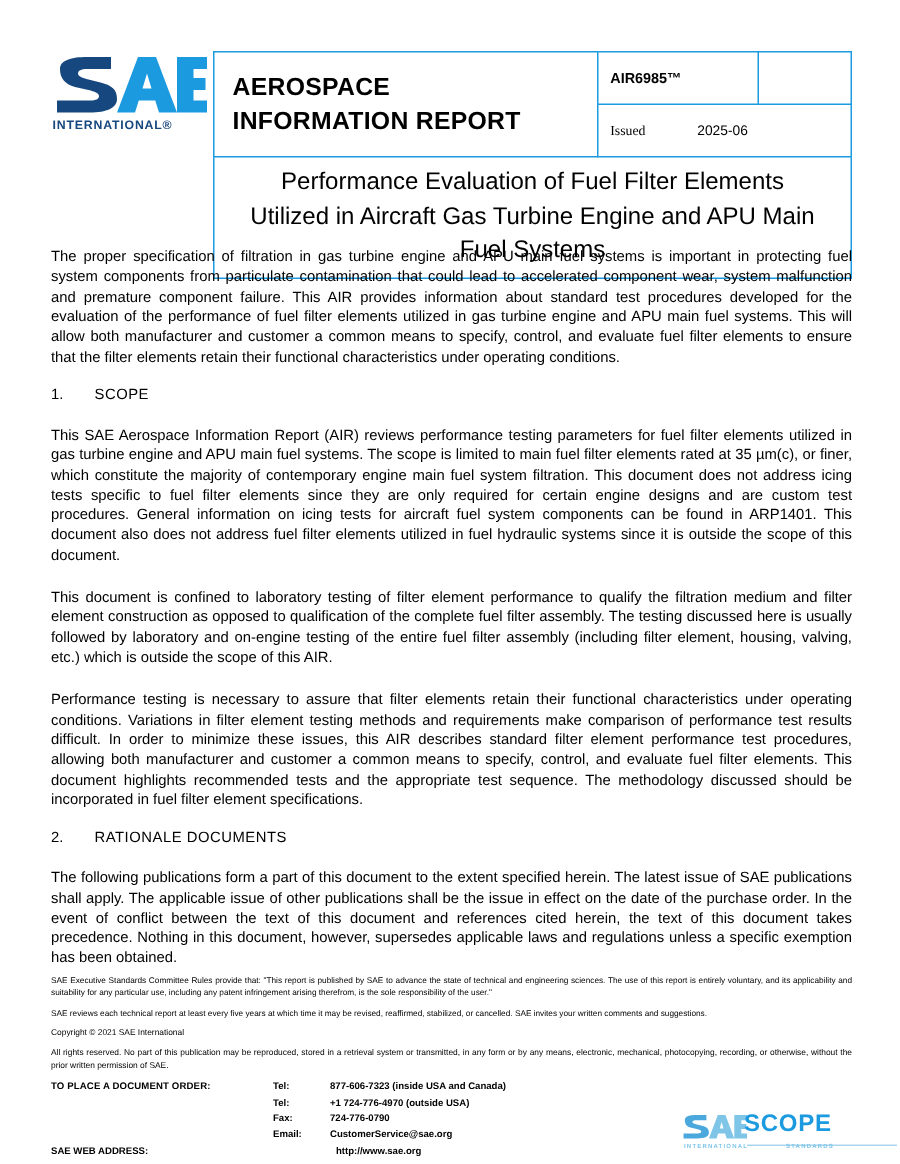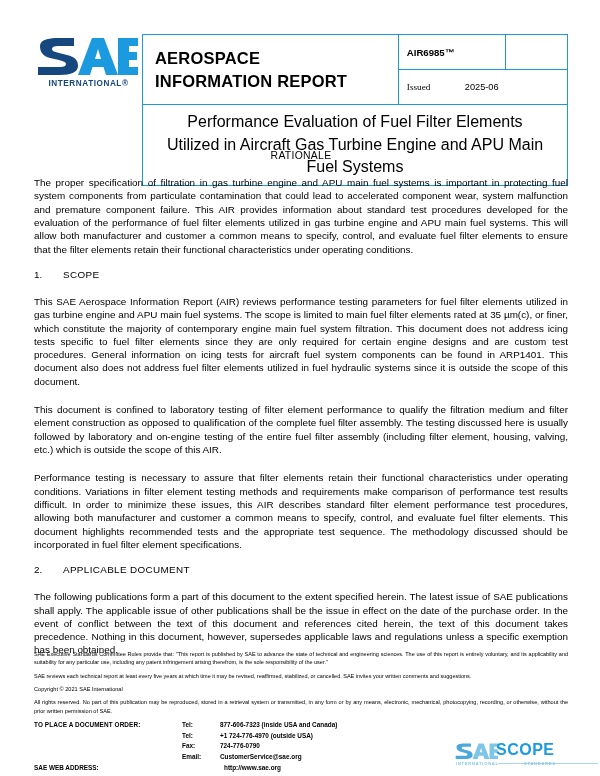--- a/index.html
+++ b/index.html
@@ -40,21 +40,21 @@
   }
   .logo-mark {
     display: block;
   }
   .logo-sub {
     font-size: 8.2px;
     font-weight: bold;
     letter-spacing: 0.55px;
     color: #16477e;
     margin-top: 3px;
-    text-align: center;
+    text-align: left;
     padding-left: 1px;
   }
   .hdr-table {
     flex: 1 1 auto;
     border-collapse: collapse;
     table-layout: fixed;
   }
   .hdr-table td {
     border: 1.3px solid #1b9ae0;
     vertical-align: middle;
@@ -275,36 +275,35 @@
       </tr>
       <tr>
         <td class="doc-title" colspan="3">Performance Evaluation of Fuel Filter Elements Utilized in Aircraft Gas Turbine Engine and APU Main Fuel Systems</td>
       </tr>
     </tbody>
       </table>
   </div>
 
   <div class="content">
 
-    <div class="centered-head">RATIONALE</div>
 
     <p class="body">The proper specification of filtration in gas turbine engine and APU main fuel systems is important in protecting fuel system components from particulate contamination that could lead to accelerated component wear, system malfunction and premature component failure. This AIR provides information about standard test procedures developed for the evaluation of the performance of fuel filter elements utilized in gas turbine engine and APU main fuel systems. This will allow both manufacturer and customer a common means to specify, control, and evaluate fuel filter elements to ensure that the filter elements retain their functional characteristics under operating conditions.</p>
 
     <div class="sec-head">
       <span class="sec-num">1.</span>
       <span class="sec-txt">SCOPE</span>
     </div>
     <p class="body">This SAE Aerospace Information Report (AIR) reviews performance testing parameters for fuel filter elements utilized in gas turbine engine and APU main fuel systems. The scope is limited to main fuel filter elements rated at 35 µm(c), or finer, which constitute the majority of contemporary engine main fuel system filtration. This document does not address icing tests specific to fuel filter elements since they are only required for certain engine designs and are custom test procedures. General information on icing tests for aircraft fuel system components can be found in ARP1401. This document also does not address fuel filter elements utilized in fuel hydraulic systems since it is outside the scope of this document.</p>
     <p class="body">This document is confined to laboratory testing of filter element performance to qualify the filtration medium and filter element construction as opposed to qualification of the complete fuel filter assembly. The testing discussed here is usually followed by laboratory and on-engine testing of the entire fuel filter assembly (including filter element, housing, valving, etc.) which is outside the scope of this AIR.</p>
 
     <p class="body">Performance testing is necessary to assure that filter elements retain their functional characteristics under operating conditions. Variations in filter element testing methods and requirements make comparison of performance test results difficult. In order to minimize these issues, this AIR describes standard filter element performance test procedures, allowing both manufacturer and customer a common means to specify, control, and evaluate fuel filter elements. This document highlights recommended tests and the appropriate test sequence. The methodology discussed should be incorporated in fuel filter element specifications.</p>
 
     <div class="sec-head">
       <span class="sec-num">2.</span>
-      <span class="sec-txt">APPLICABLE DOCUMENT</span>
+      <span class="sec-txt">RATIONALE DOCUMENTS</span>
     </div>
     <p class="body">The following publications form a part of this document to the extent specified herein. The latest issue of SAE publications shall apply. The applicable issue of other publications shall be the issue in effect on the date of the purchase order. In the event of conflict between the text of this document and references cited herein, the text of this document takes precedence. Nothing in this document, however, supersedes applicable laws and regulations unless a specific exemption has been obtained.</p>
   </div>
 
   <div class="footer">
     <p class="fine">SAE Executive Standards Committee Rules provide that: "This report is published by SAE to advance the state of technical and engineering sciences. The use of this report is entirely voluntary, and its applicability and suitability for any particular use, including any patent infringement arising therefrom, is the sole responsibility of the user."</p>
     <p class="fine">SAE reviews each technical report at least every five years at which time it may be revised, reaffirmed, stabilized, or cancelled. SAE invites your written comments and suggestions.</p>
     <p class="copyright">Copyright © 2021 SAE International</p>
     <p class="rights">All rights reserved. No part of this publication may be reproduced, stored in a retrieval system or transmitted, in any form or by any means, electronic, mechanical, photocopying, recording, or otherwise, without the prior written permission of SAE.</p>
 

